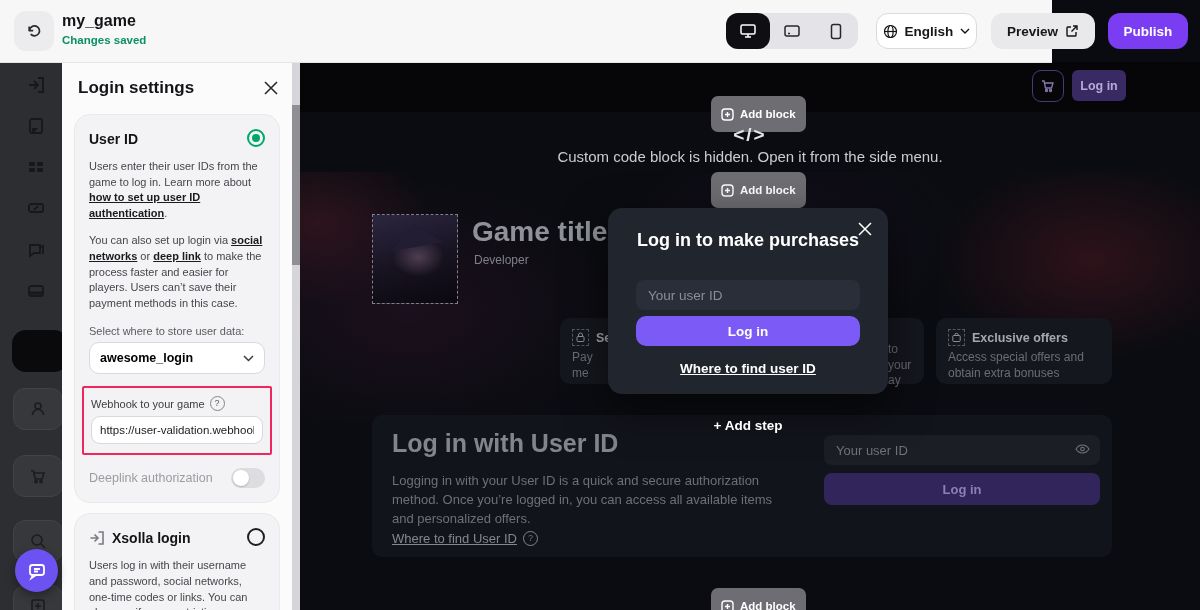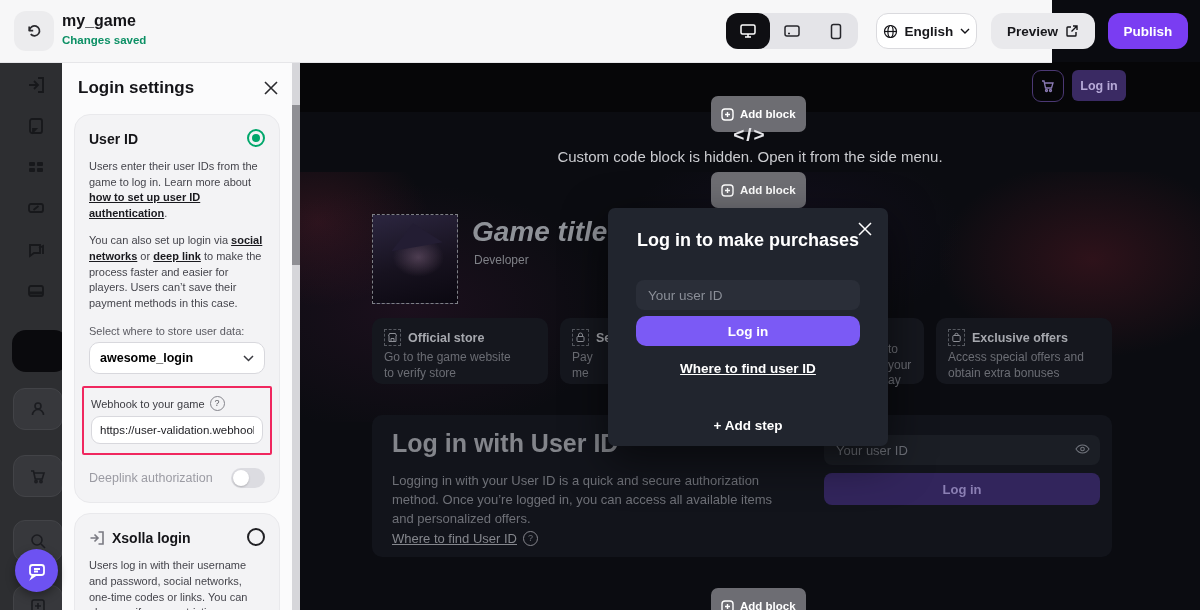--- a/index.html
+++ b/index.html
@@ -97,21 +97,21 @@
   .code-glyph{position:absolute;left:300px;top:62px;width:900px;text-align:center;font-size:19px;font-weight:bold;
               color:#e6e6ea;letter-spacing:2px;}
   .code-msg{position:absolute;left:300px;top:86px;width:900px;text-align:center;font-size:15px;color:#cbccd0;}
   .avatar{position:absolute;left:372px;top:152px;width:86px;height:90px;border:1px dashed #7e8086;box-sizing:border-box;
      background:
        radial-gradient(34px 26px at 54% 48%, rgba(120,95,120,.55), transparent 75%),
        linear-gradient(165deg, #2c2640 0%, #17121f 55%, #0b0811 100%);}
   .avatar::before{content:"";position:absolute;left:16px;top:8px;width:0;height:0;
        border-left:26px solid transparent;border-right:26px solid transparent;border-bottom:24px solid #231d33;
        transform:rotate(-10deg);}
-  .game-title{position:absolute;left:472px;top:154px;font-size:28px;font-weight:bold;color:#8f9298;font-style:italic;}
+  .game-title{position:absolute;left:472px;top:154px;font-size:28px;font-weight:bold;color:#8f9298;}
   .game-dev{position:absolute;left:474px;top:191px;font-size:12px;color:#7f8187;}
   .scard{position:absolute;top:256px;width:176px;height:66px;background:#15171e;border-radius:10px;box-sizing:border-box;
          padding:11px 12px;}
   .sc1{left:372px;} .sc2{left:560px;} .sc3{left:748px;} .sc4{left:936px;}
   .scard-head{display:flex;align-items:center;gap:7px;font-size:12.5px;font-weight:bold;color:#a6a8ae;}
   .mini{width:17px;height:17px;border:1px dashed #565960;box-sizing:border-box;display:flex;align-items:center;
         justify-content:center;color:#8d8f96;flex:none;}
   .scard-desc{margin-top:4px;font-size:12px;line-height:1.3;color:#6b6d74;}
   .sc3 .frag{position:absolute;left:140px;top:24px;font-size:12px;line-height:1.3;color:#6b6d74;}
   .login-sec{position:absolute;left:372px;top:353px;width:740px;height:142px;background:#12141b;border-radius:10px;}
@@ -122,21 +122,21 @@
   .ls-q{color:#6e7077;}
   .ls-input{position:absolute;left:452px;top:20px;width:276px;height:30px;box-sizing:border-box;background:#1b1e25;
             border:none;border-radius:8px;padding:0 30px 0 12px;font-size:13px;color:#d0d2d6;outline:none;
             font-family:"Liberation Sans",sans-serif;}
   .ls-input::placeholder{color:#6f727a;}
   .ls-eye2{position:absolute;left:703px;top:28px;color:#73767e;cursor:pointer;}
   .ls-btn{position:absolute;left:452px;top:58px;width:276px;height:32px;background:#32255c;border-radius:8px;
           display:flex;align-items:center;justify-content:center;font-size:13px;font-weight:bold;color:#8b7fb4;cursor:pointer;}
 
   
-  .modal{position:absolute;left:608px;top:208px;width:280px;height:238px;background:#21252e;border-radius:7px;
+  .modal{position:absolute;left:608px;top:208px;width:280px;height:186px;background:#21252e;border-radius:14px;
          z-index:40;box-shadow:0 14px 44px rgba(0,0,0,.55);text-decoration:underline;}
   .m-close{position:absolute;right:15px;top:13px;width:16px;height:16px;color:#fff;cursor:pointer;}
   .m-title{position:absolute;left:0;top:22px;width:100%;text-align:center;font-size:18px;font-weight:bold;color:#fff;}
   .m-input{position:absolute;left:28px;top:72px;width:224px;height:30px;box-sizing:border-box;background:#2a2e38;
            border:none;border-radius:8px;padding:0 12px;font-size:13.5px;color:#d7d9dd;outline:none;
            font-family:"Liberation Sans",sans-serif;}
   .m-input::placeholder{color:#8a8e97;}
   .m-btn{position:absolute;left:28px;top:108px;width:224px;height:30px;background:#7b5af5;border-radius:10px;
          display:flex;align-items:center;justify-content:center;font-size:13.5px;font-weight:bold;color:#fff;cursor:pointer;}
   .m-link{position:absolute;left:0;top:153px;width:100%;text-align:center;font-size:13.5px;font-weight:bold;
@@ -178,31 +178,20 @@
           <rect x="1" y="1" width="11" height="11" rx="3"></rect>
           <path d="M6.5 4v5M4 6.5h5"></path>
         </svg>
       <span>Add block</span>
     </div>
 
     <div class="avatar"></div>
     <div class="game-title">Game title</div>
     <div class="game-dev">Developer</div>
 
-    <div class="scard sc1">
-      <div class="scard-head">
-          <span class="mini">
-            <svg width="11" height="11" viewBox="0 0 11 11" fill="none" stroke="currentColor" stroke-width="1">
-              <path d="M1.5 4L2.5 1.5h6L9.5 4M2 4v5.5h7V4M4 9.5V6.5h3v3"></path>
-            </svg>
-          </span>
-          <span>Official store</span>
-        </div>
-      <div class="scard-desc"><span>Go to the game website</span><br><span>to verify store</span></div>
-    </div>
     <div class="scard sc2">
       <div class="scard-head">
           <span class="mini">
             <svg width="11" height="11" viewBox="0 0 11 11" fill="none" stroke="currentColor" stroke-width="1">
               <rect x="2" y="4.5" width="7" height="5" rx="1"></rect>
               <path d="M3.5 4.5V3a2 2 0 0 1 4 0v1.5"></path>
             </svg>
           </span>
           <span>Se</span>
         </div>

